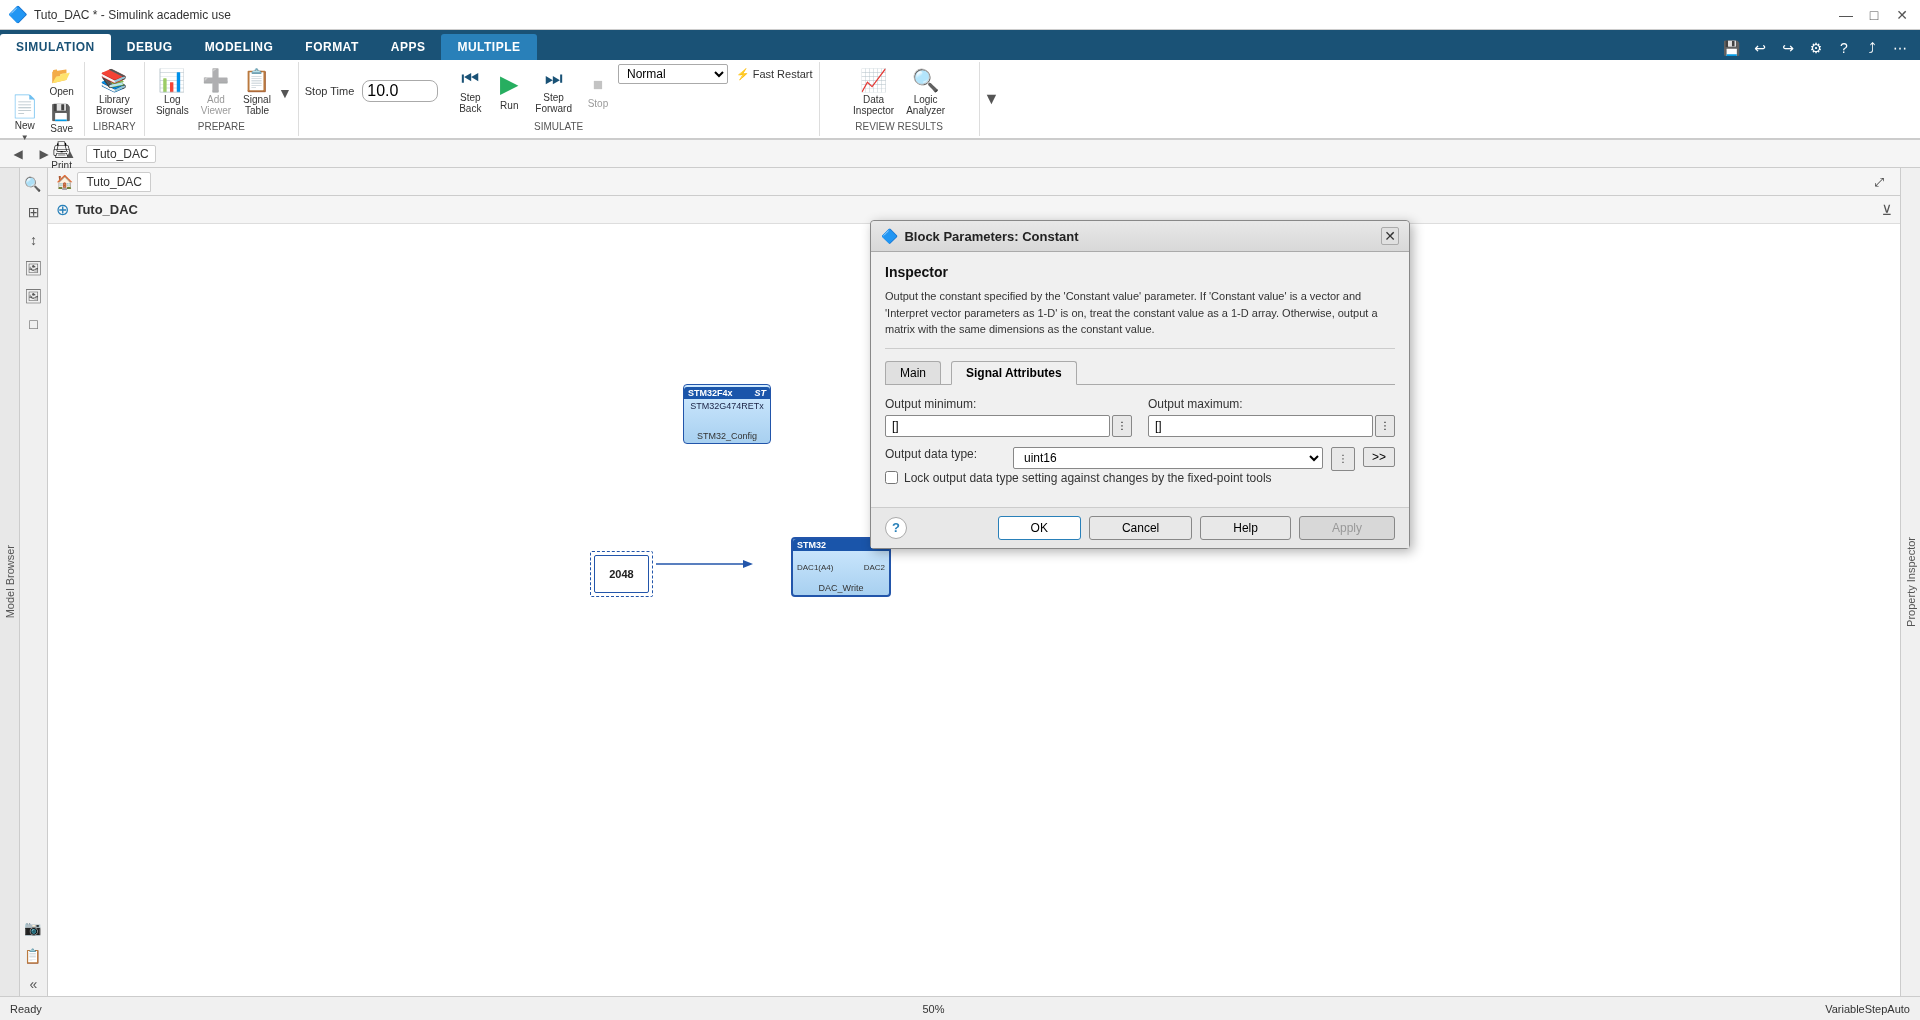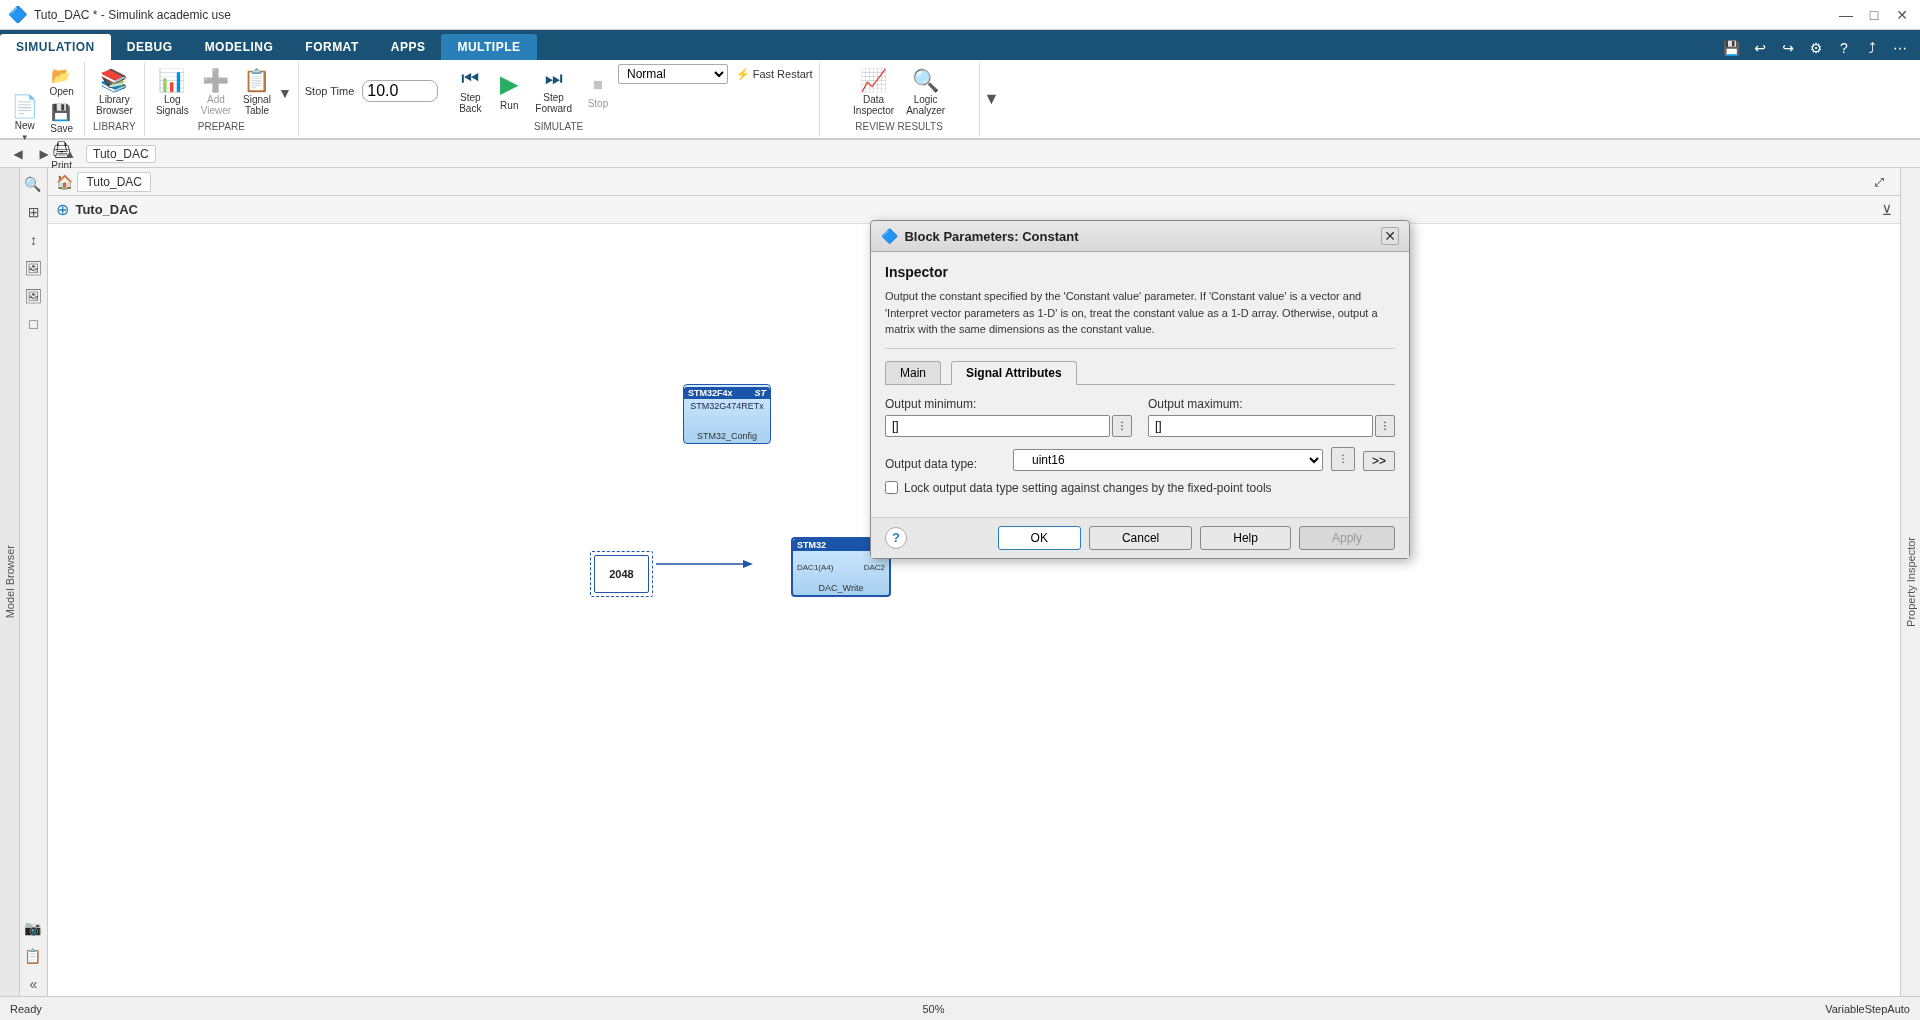--- a/index.html
+++ b/index.html
@@ -339,29 +339,29 @@
     .dialog-field-dots {
       width: 20px; height: 22px;
       background: #e8e8e8;
       border: 1px solid #888;
       border-radius: 2px;
       display: flex; align-items: center; justify-content: center;
       cursor: pointer; font-size: 10px;
     }
     .dialog-datatype-row {
       display: flex;
-      align-items: flex-end;
-      margin-bottom: 10px;
+      align-items: flex-start;
+      margin-bottom: 0;
       gap: 8px;
     }
     .dialog-select {
       flex: 1;
       border: 1px solid #888;
       border-radius: 2px;
-      padding: 2px 14px;
+      padding: 2px 6px;
       font-size: 12px;
       background: #fff;
     }
     .dialog-chevron-btn {
       width: 24px; height: 24px;
       background: #e8e8e8;
       border: 1px solid #888;
       border-radius: 2px;
       display: flex; align-items: center; justify-content: center;
       cursor: pointer; font-size: 10px; color: #333;

